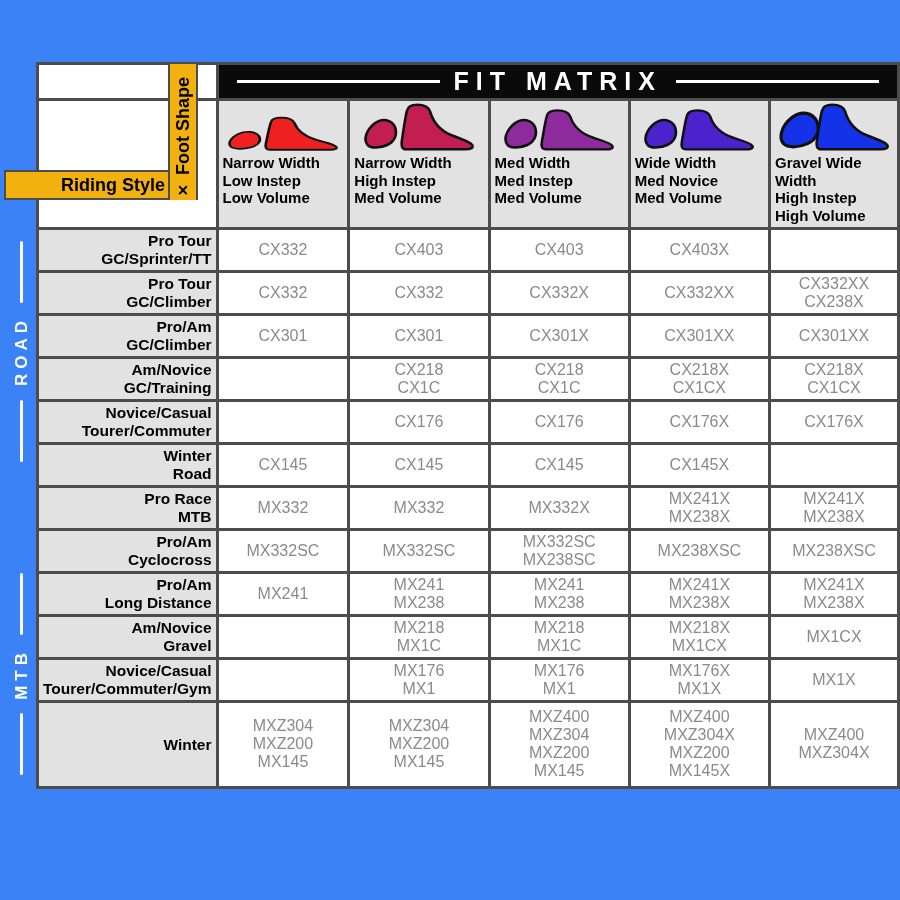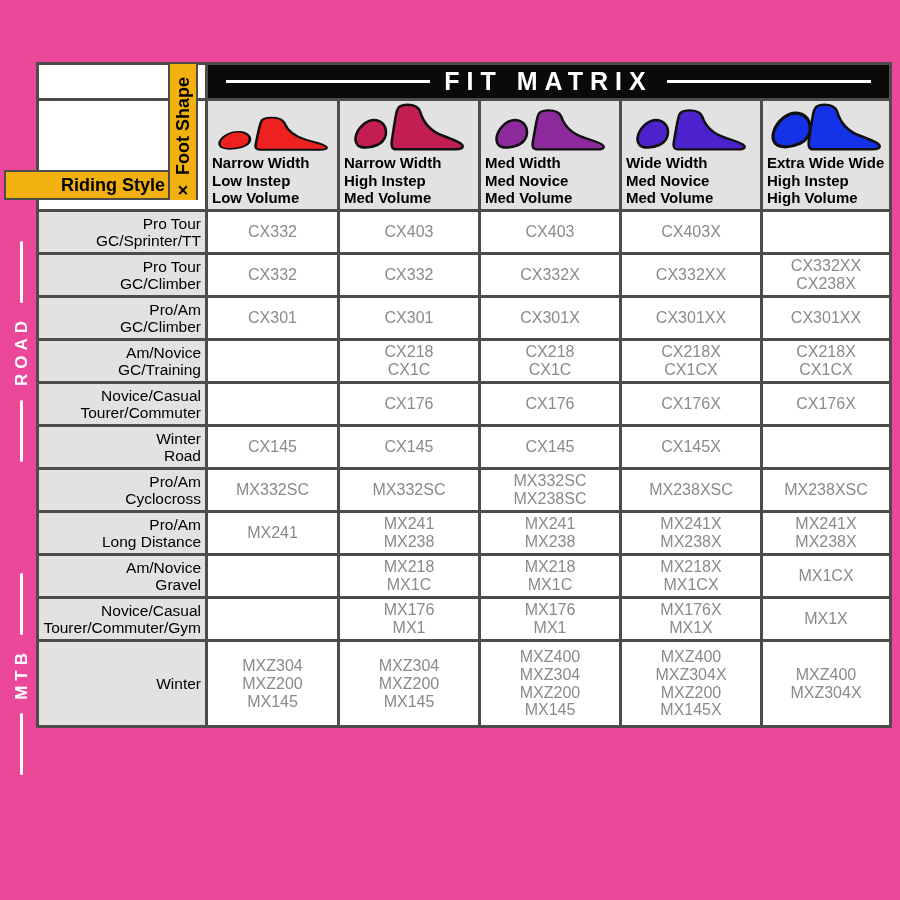--- a/index.html
+++ b/index.html
@@ -1,16 +1,16 @@
 <!DOCTYPE html>
 <html><head>
 <meta charset="utf-8">
 <style>
   html,body{margin:0;padding:0;background:#fff;}
-  .stage{position:relative;width:900px;height:900px;background:#ec4899;overflow:hidden;
+  .stage{position:relative;width:900px;height:900px;background:#3b82f6;overflow:hidden;
          font-family:"Liberation Sans",sans-serif;}
 
   
   table.matrix{position:absolute;left:36px;top:62px;border-collapse:collapse;table-layout:fixed;}
   table.matrix td,table.matrix th{border:3px solid #4C4C4C;box-sizing:border-box;padding:2px 4px;}
   th.blank,td.blank{border:none;background:#fff;}
 
   tr.title-row{height:31px;}
   th.title-cell{background:#0a0a0a;padding:0 10px;}
   .title-wrap{display:flex;align-items:center;}
@@ -23,21 +23,21 @@
   svg.feet{display:block;height:48px;width:118px;margin:0 auto 3px auto;overflow:visible;}
   svg.feet path{stroke:#101010;stroke-width:3;stroke-linejoin:round;}
   svg.feet .foot,svg.feet .blob{transform-origin:center bottom;}
   svg.feet.low .foot{transform:scaleY(.72);}
   svg.feet.low .blob{transform:scaleY(.62);}
   svg.feet.med .foot{transform:scaleY(.88);}
   svg.feet.xwide .blob{transform:scale(1.22);transform-origin:left bottom;}
 
   tr.data-row{height:43px;}
   tr.data-row.tall{height:86px;}
-  td.row-label{background:#E2E2E2;text-align:right;font-weight:normal;font-size:15.5px;color:#000;
+  td.row-label{background:#E2E2E2;text-align:right;font-weight:bold;font-size:15.5px;color:#000;
                line-height:1.12;white-space:pre-line;padding-right:7px;}
   td.cell{background:#fff;text-align:center;color:#8A8A8A;font-size:16px;line-height:1.12;white-space:pre-line;}
 
   
   .axis-h{position:absolute;left:4px;top:170px;width:164px;height:30px;background:#F2B10E;
           border:2px solid #4C4C4C;border-right:none;box-sizing:border-box;
           display:flex;align-items:center;justify-content:flex-end;padding-right:3px;
           font-weight:bold;font-size:18px;color:#000;}
   .axis-v{position:absolute;left:168px;top:62px;width:30px;height:138px;background:#F2B10E;
           border:2px solid #4C4C4C;border-bottom:none;box-sizing:border-box;
@@ -98,38 +98,38 @@
             <div class="fit-label">Narrow Width
 High Instep
 Med Volume</div>
           </th>
           <th class="col-head">
             <svg class="feet med" viewBox="0 0 130 56">
               <path class="blob" d="M5,49 C0,43 3,32 13,24 C22,17 33,19 37,28 C40,36 37,45 28,49 C19,53 9,53 5,49 Z" fill="#8E2B9C"></path>
               <path class="foot" d="M50,54 C45,54 44,50 45,44 C47,31 49,16 51,9 C52,4 56,2 63,2 C70,2 76,4 78,10 C82,24 91,33 104,38 C114,42 125,45 127,49 C129,52 126,54 119,54 Z" fill="#8E2B9C"></path>
             </svg>
             <div class="fit-label">Med Width
-Med Novice
+Med Instep
 Med Volume</div>
           </th>
           <th class="col-head">
             <svg class="feet med" viewBox="0 0 130 56">
               <path class="blob" d="M5,49 C0,43 3,32 13,24 C22,17 33,19 37,28 C40,36 37,45 28,49 C19,53 9,53 5,49 Z" fill="#4B22CC"></path>
               <path class="foot" d="M50,54 C45,54 44,50 45,44 C47,31 49,16 51,9 C52,4 56,2 63,2 C70,2 76,4 78,10 C82,24 91,33 104,38 C114,42 125,45 127,49 C129,52 126,54 119,54 Z" fill="#4B22CC"></path>
             </svg>
             <div class="fit-label">Wide Width
 Med Novice
 Med Volume</div>
           </th>
           <th class="col-head">
             <svg class="feet xwide" viewBox="0 0 130 56">
               <path class="blob" d="M5,49 C0,43 3,32 13,24 C22,17 33,19 37,28 C40,36 37,45 28,49 C19,53 9,53 5,49 Z" fill="#1433E8"></path>
               <path class="foot" d="M50,54 C45,54 44,50 45,44 C47,31 49,16 51,9 C52,4 56,2 63,2 C70,2 76,4 78,10 C82,24 91,33 104,38 C114,42 125,45 127,49 C129,52 126,54 119,54 Z" fill="#1433E8"></path>
             </svg>
-            <div class="fit-label">Extra Wide Wide
+            <div class="fit-label">Gravel Wide Width
 High Instep
 High Volume</div>
           </th>
         </tr>
     </thead>
     <tbody id="table-body">
         <tr class="data-row">
           <td class="row-label">Pro Tour
 GC/Sprinter/TT</td>
           <td class="cell">CX332</td>
@@ -182,20 +182,31 @@
         <tr class="data-row">
           <td class="row-label">Winter
 Road</td>
           <td class="cell">CX145</td>
           <td class="cell">CX145</td>
           <td class="cell">CX145</td>
           <td class="cell">CX145X</td>
           <td class="cell"></td>
         </tr>
         <tr class="data-row">
+          <td class="row-label">Pro Race
+MTB</td>
+          <td class="cell">MX332</td>
+          <td class="cell">MX332</td>
+          <td class="cell">MX332X</td>
+          <td class="cell">MX241X
+MX238X</td>
+          <td class="cell">MX241X
+MX238X</td>
+        </tr>
+        <tr class="data-row">
           <td class="row-label">Pro/Am
 Cyclocross</td>
           <td class="cell">MX332SC</td>
           <td class="cell">MX332SC</td>
           <td class="cell">MX332SC
 MX238SC</td>
           <td class="cell">MX238XSC</td>
           <td class="cell">MX238XSC</td>
         </tr>
         <tr class="data-row">

